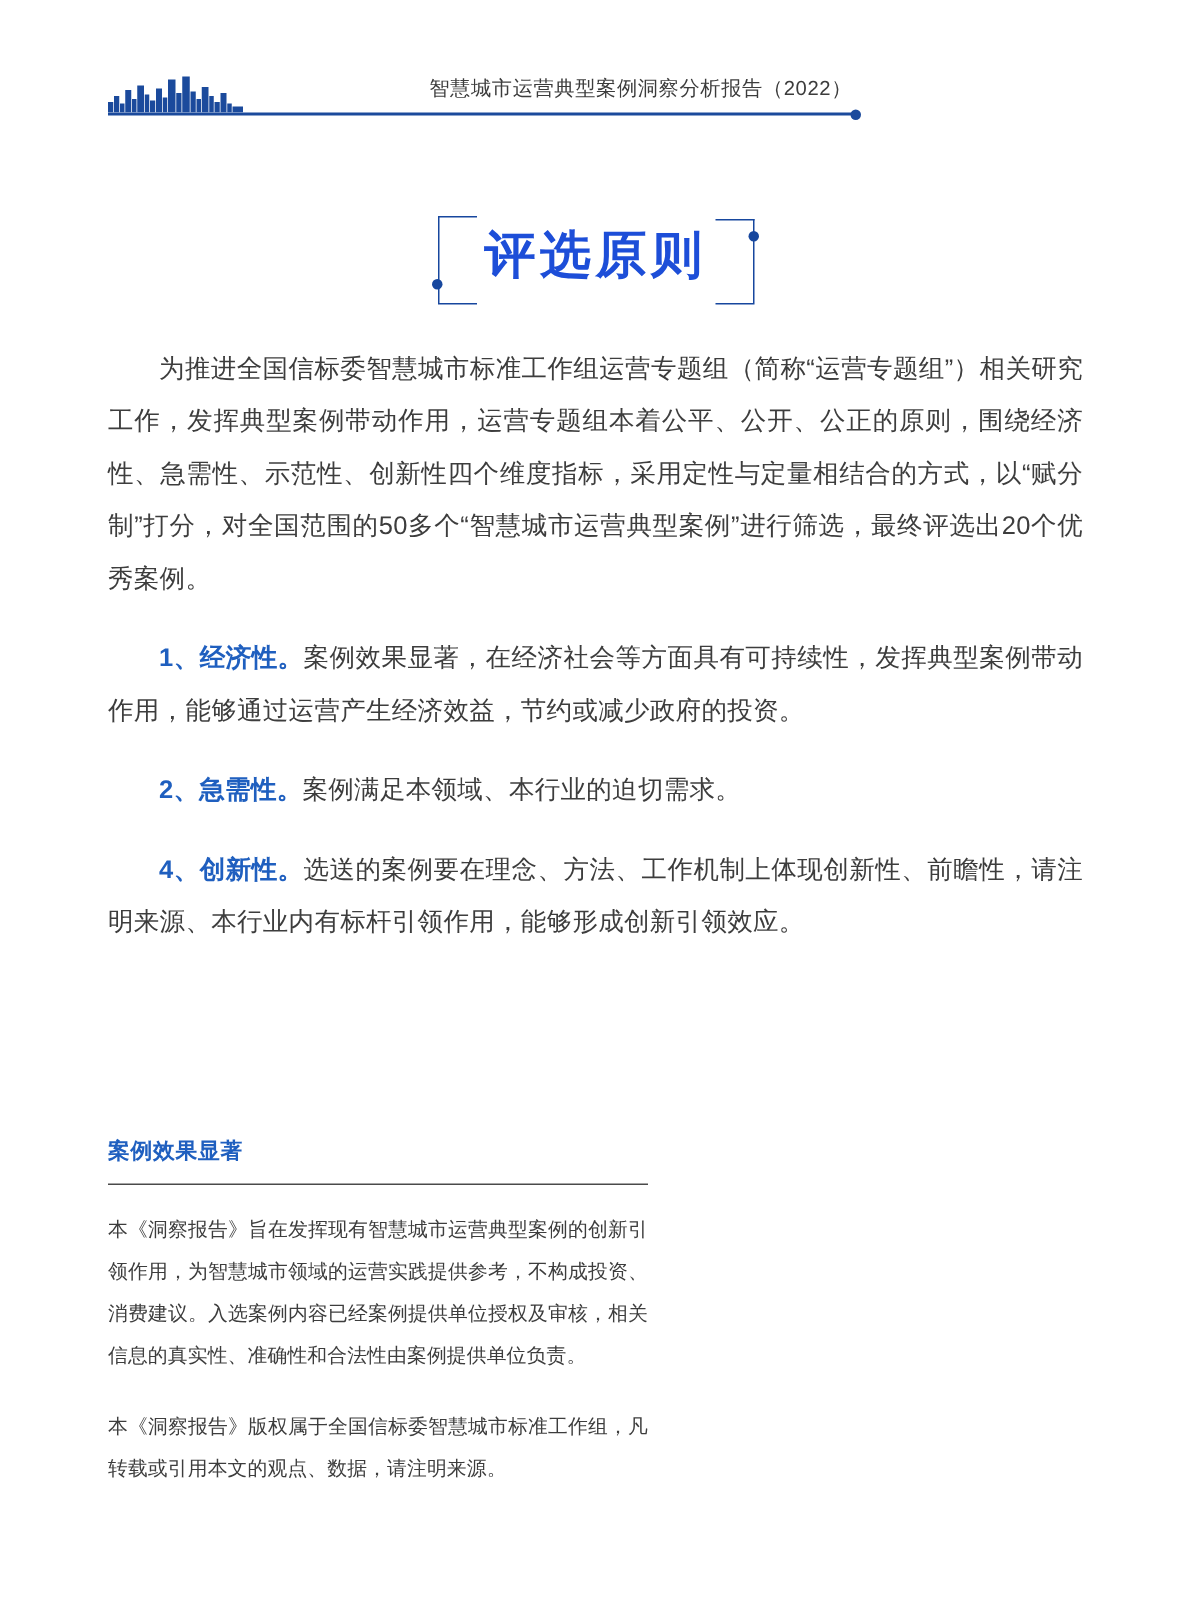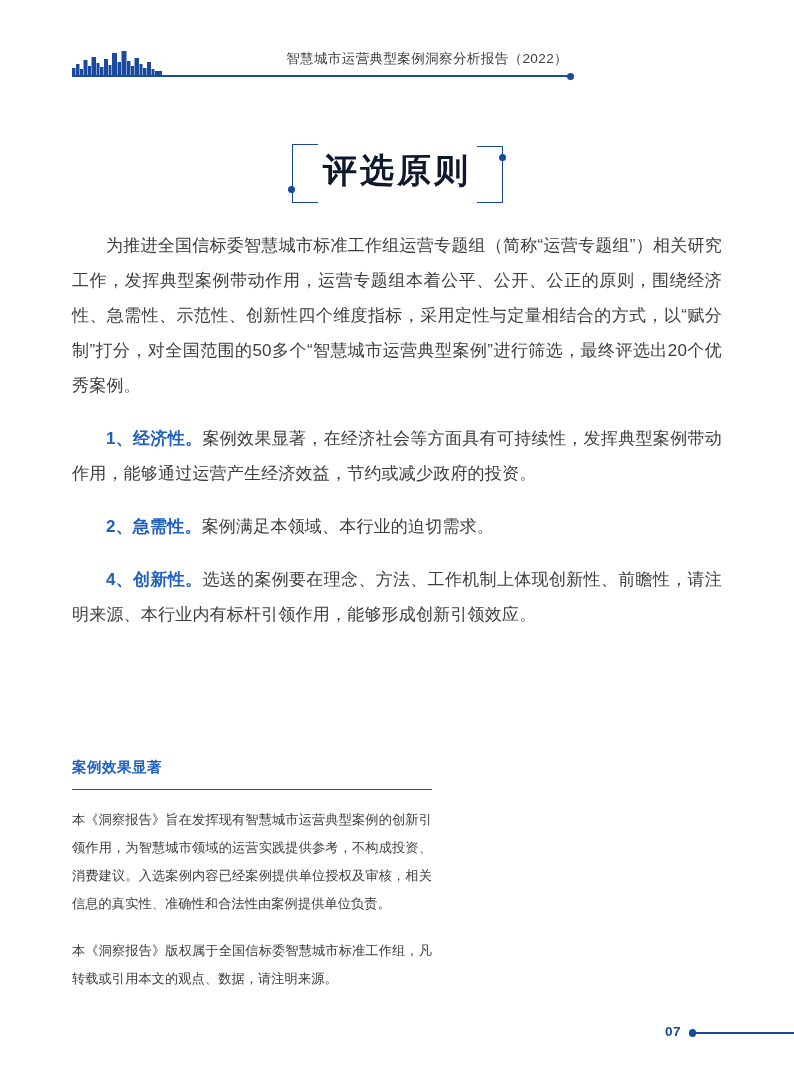--- a/index.html
+++ b/index.html
@@ -78,21 +78,21 @@
     margin: 0 auto;
   }
   .section-title {
     position: absolute;
     left: 0;
     right: 0;
     top: 8px;
     text-align: center;
     font-size: 34px;
     font-weight: 700;
-    color: #0f172a;
+    color: #1d4ed8;
     letter-spacing: 3px;
     line-height: 48px;
     white-space: nowrap;
   }
   .brk {
     position: absolute;
     border-color: #17479e;
     border-style: solid;
     border-width: 0;
   }
@@ -270,19 +270,14 @@
     </p>
   </div>
 
   <div class="disclaimer">
     <div class="disclaimer-title">案例效果显著</div>
     <div class="disclaimer-rule"></div>
     <p>本《洞察报告》旨在发挥现有智慧城市运营典型案例的创新引领作用，为智慧城市领域的运营实践提供参考，不构成投资、消费建议。入选案例内容已经案例提供单位授权及审核，相关信息的真实性、准确性和合法性由案例提供单位负责。</p>
     <p>本《洞察报告》版权属于全国信标委智慧城市标准工作组，凡转载或引用本文的观点、数据，请注明来源。</p>
   </div>
 
-  <div class="page-footer">
-    <div class="page-number">07</div>
-    <div class="footer-dot"></div>
-    <div class="footer-rule"></div>
-  </div>
 
 </div>
 
 </body></html>

